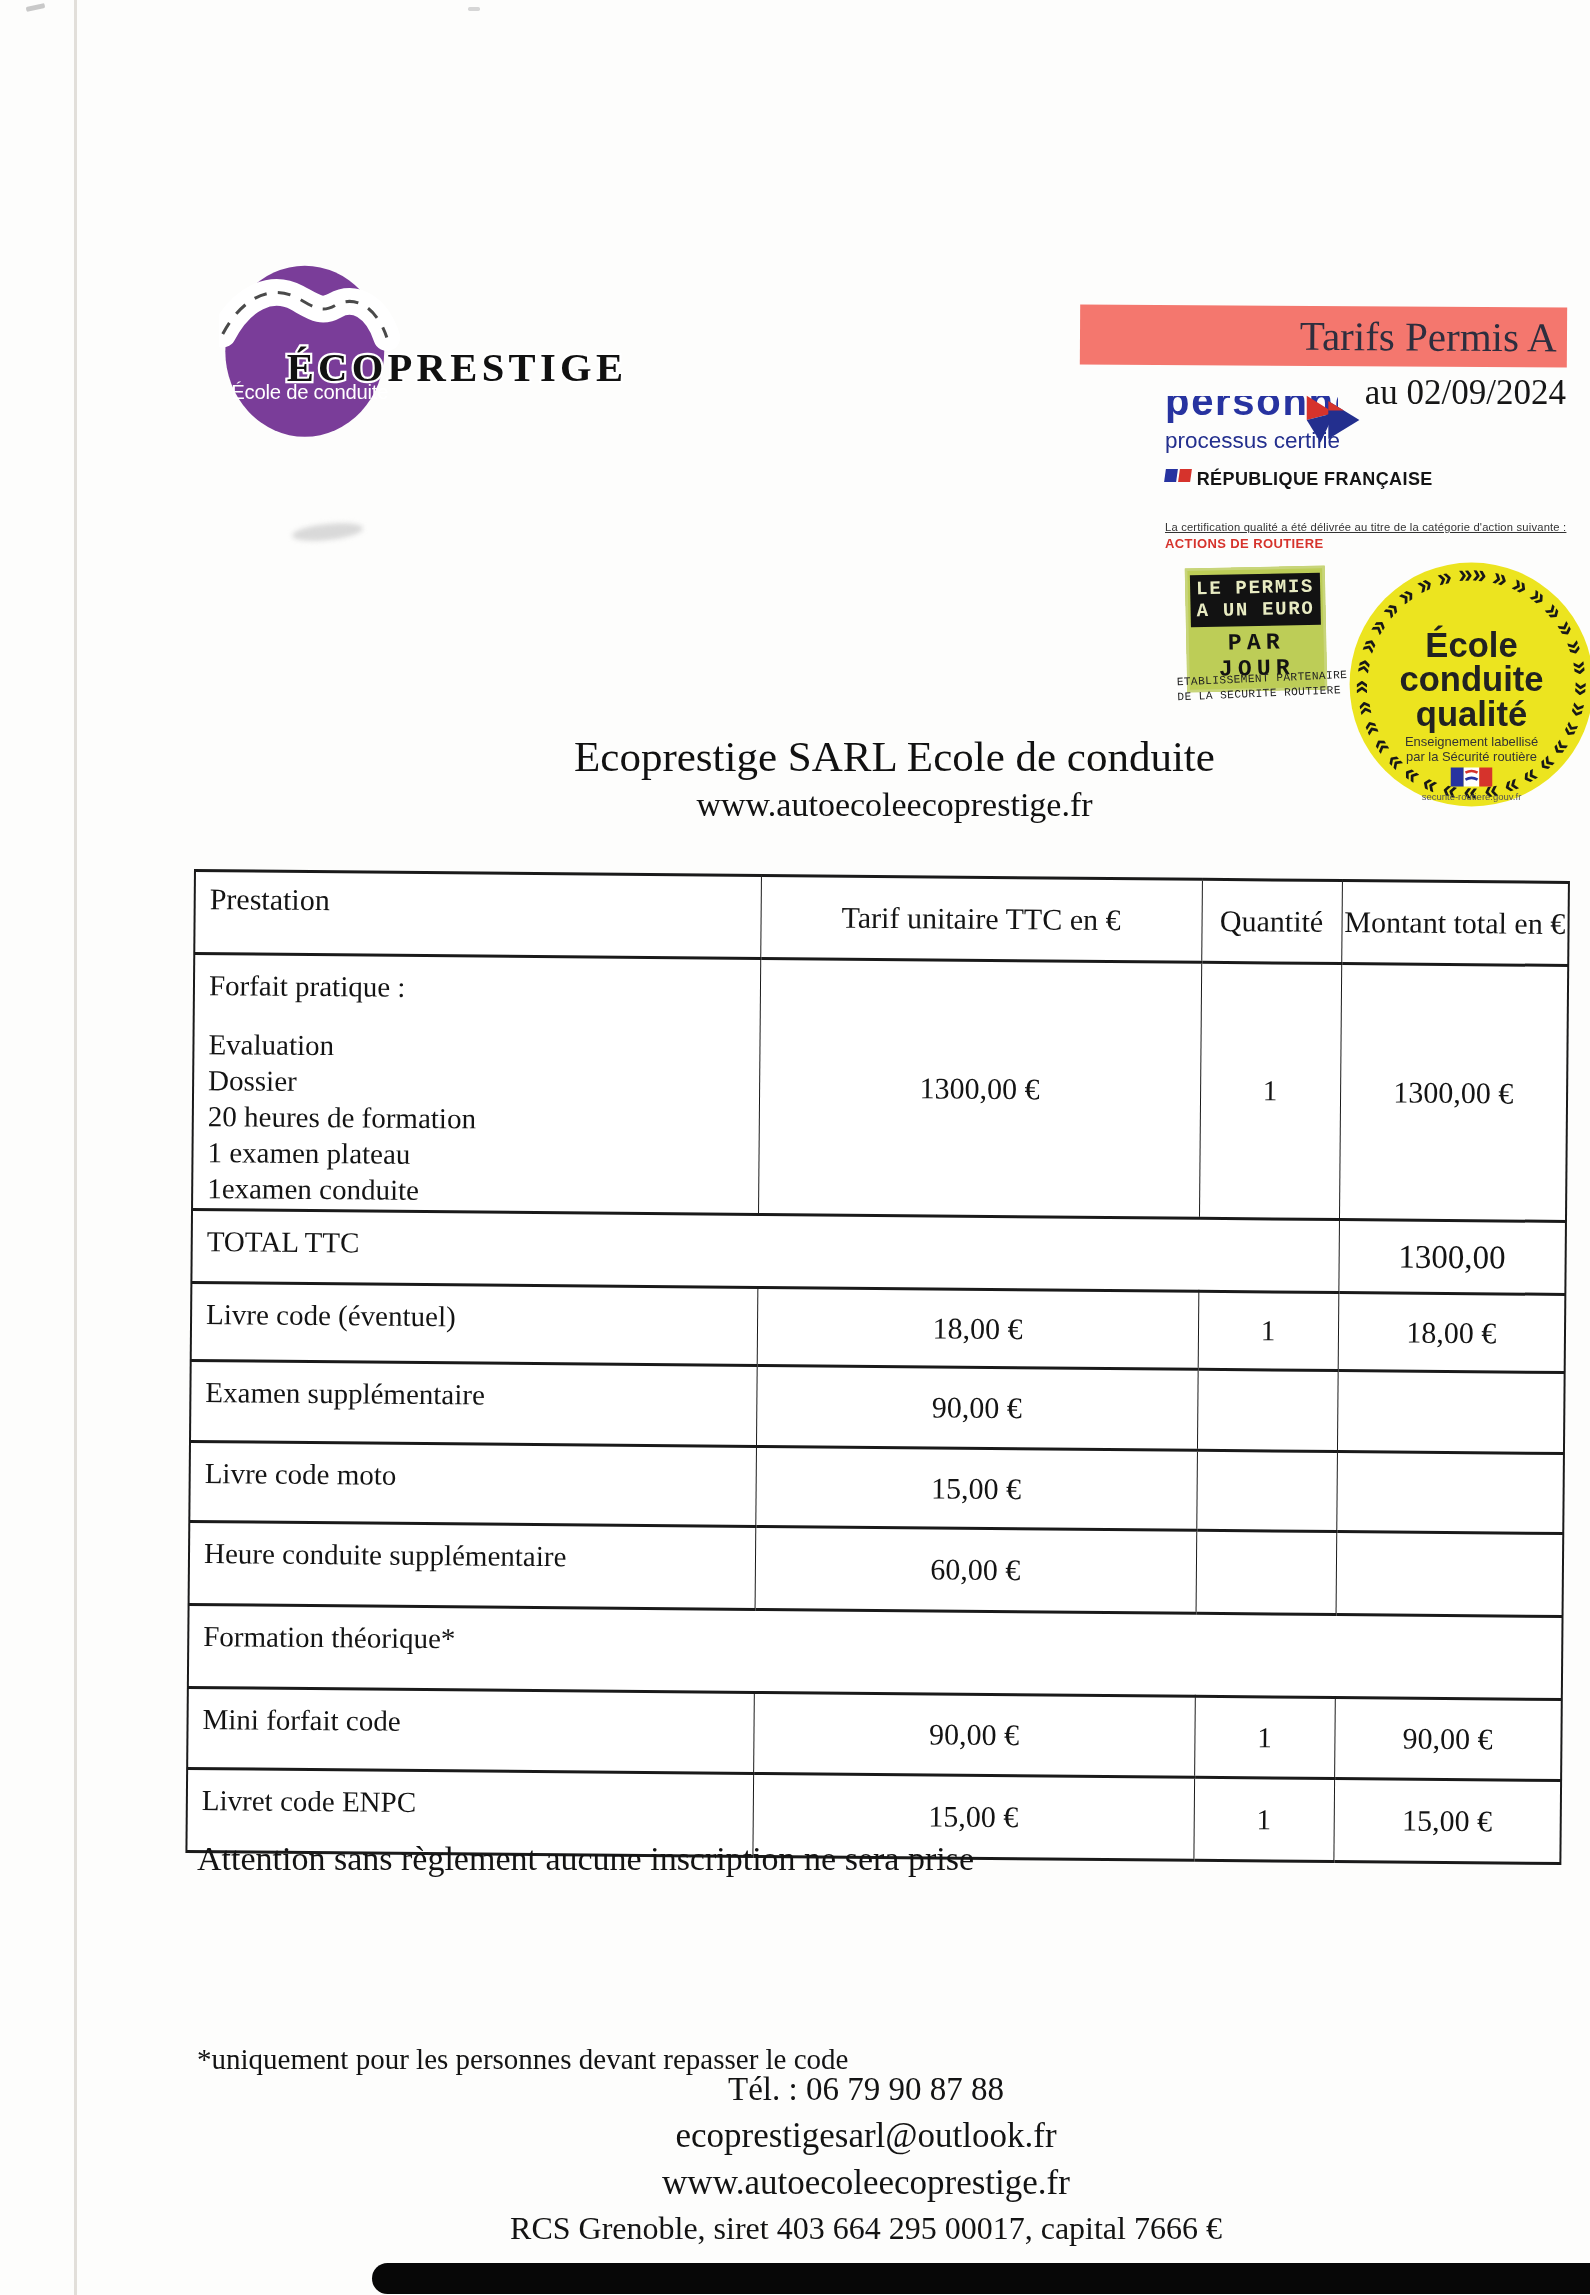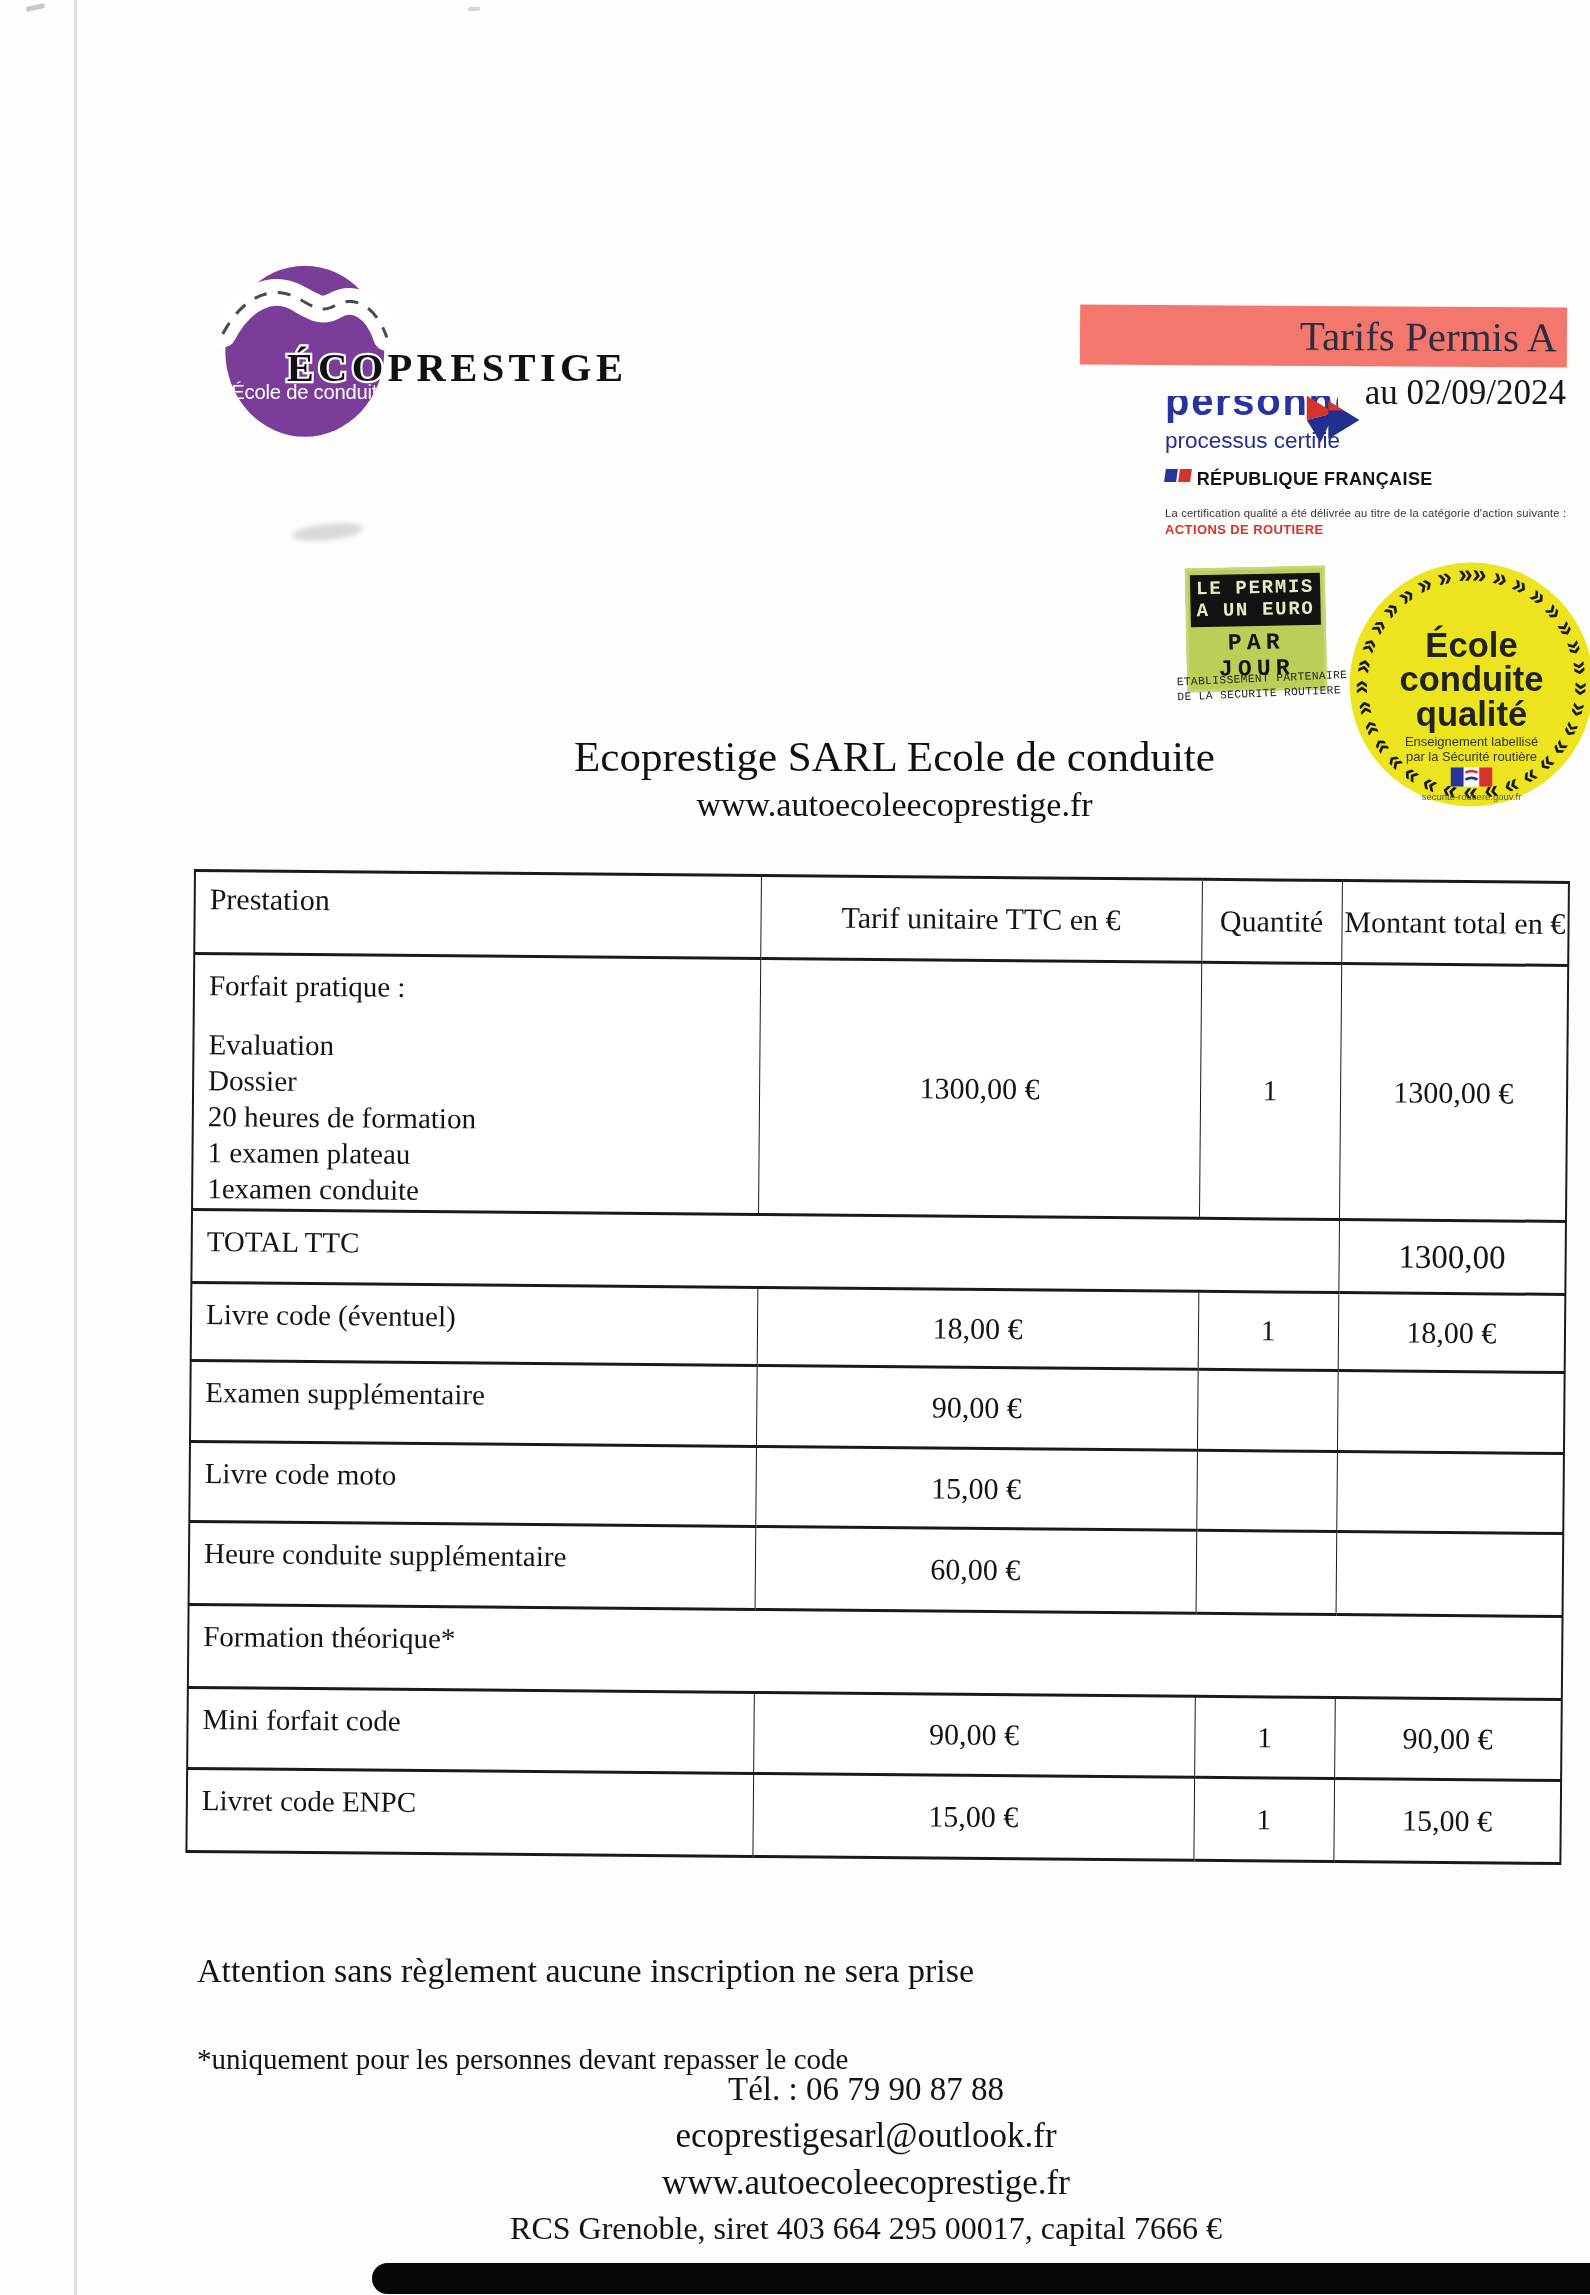--- a/index.html
+++ b/index.html
@@ -30,21 +30,21 @@
   .q-cut{height:28px;overflow:hidden;width:173px;}
   .q-cut span{display:block;margin-top:-17.3px;font-weight:bold;font-size:40px;letter-spacing:1.7px;color:#2733a0;}
   .q-arrows{position:absolute;left:140px;top:-1.7px;}
   .q-certified{margin-top:3.5px;font-size:22.5px;color:#232f8e;}
   .q-republique{margin-top:15.6px;display:flex;align-items:flex-start;gap:6px;
                 font-weight:bold;font-size:18px;letter-spacing:0.4px;color:#141414;}
   .q-flag{display:inline-flex;gap:1.7px;}
   .q-flag i{display:block;width:12px;height:13px;}
   .q-flag .b{background:#2733a0;transform:skewX(-8deg);}
   .q-flag .r{background:#d6332c;transform:skewX(-8deg);}
-  .q-cert-line{margin-top:17px;font-size:11.2px;color:#333;letter-spacing:0.2px;}
+  .q-cert-line{margin-top:31px;font-size:11.2px;color:#333;letter-spacing:0.2px;text-decoration:underline;}
   .q-cert-cat{margin-top:2.6px;font-size:13px;font-weight:bold;color:#d6332c;letter-spacing:0.4px;}
   
   .permis{position:absolute;left:1186px;top:567px;width:140px;background:#bdcd57;
           padding:7px 0 8.6px 0;transform:rotate(-1.2deg);
           font-family:"Liberation Mono","DejaVu Sans Mono",monospace;text-align:center;
           box-shadow:0 0 0 2.6px #c8d57a inset;}
   .permis .black-box{background:#121212;width:130px;margin:0 auto;padding:2.6px 0 4.3px 0;}
   .permis .black-box div{font-size:19px;font-weight:bold;color:#e8ebc2;letter-spacing:1.7px;line-height:22.5px;}
   .permis .par-jour{margin-top:4.3px;font-size:23px;font-weight:bold;color:#131313;letter-spacing:5.2px;}
   .permis-caption{position:absolute;left:1177px;top:671px;width:199px;
@@ -69,21 +69,21 @@
   td.label{ text-align:left;vertical-align:top;padding:14px 7px 0 14px;font-size:29px;}
   td.amount{text-align:center;vertical-align:middle;font-size:30px;}
   td.qty{text-align:center;vertical-align:middle;font-size:29px;}
   tr.h-header{height:83px;} tr.h-forfait{height:256px;} tr.h-total{height:73px;}
   tr.h-r1{height:78px;} tr.h-r2{height:81px;} tr.h-r3{height:80px;} tr.h-r4{height:83px;}
   tr.h-section{height:83px;} tr.h-r5{height:81px;} tr.h-r6{height:83px;}
   .forfait-items{margin-top:24px;}
   .forfait-items div{line-height:36px;font-size:29px;}
   td.total-amount{text-align:center;vertical-align:middle;font-size:33px;}
   
-  .note-warning{position:absolute;left:197px;top:1952px;font-size:34px;color:#131313;}
+  .note-warning{position:absolute;left:197px;top:1840px;font-size:34px;color:#131313;}
   .note-asterisk{position:absolute;left:197px;top:2043px;font-size:29px;color:#131313;}
   .footer{position:absolute;left:0;top:2067px;width:1732px;text-align:center;color:#131313;}
   .footer .f-phone{font-size:33px;line-height:45px;}
   .footer .f-email{font-size:35px;line-height:47px;}
   .footer .f-site{font-size:35px;line-height:47px;}
   .footer .f-rcs{font-size:32px;line-height:45px;}
 </style>
 </head>
 <body>
 

